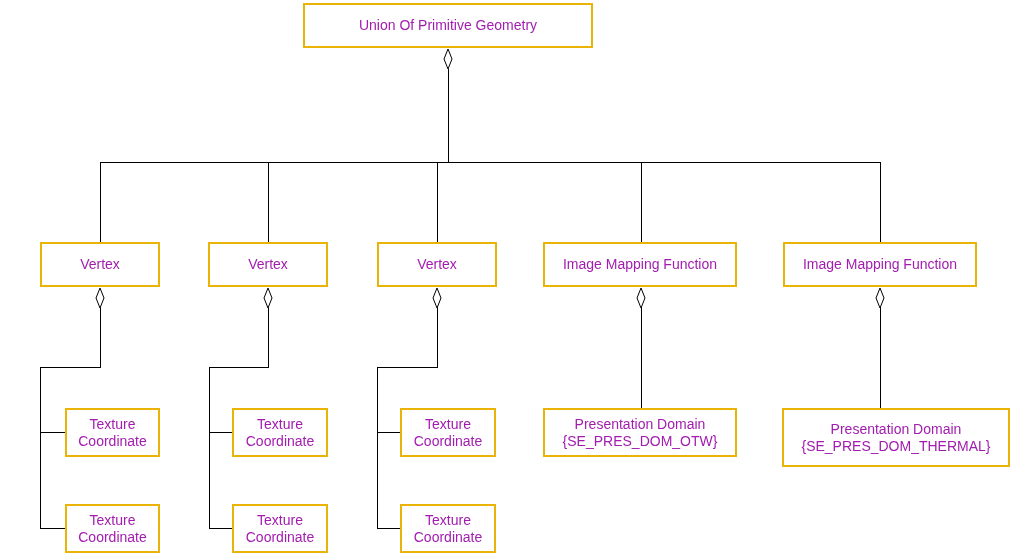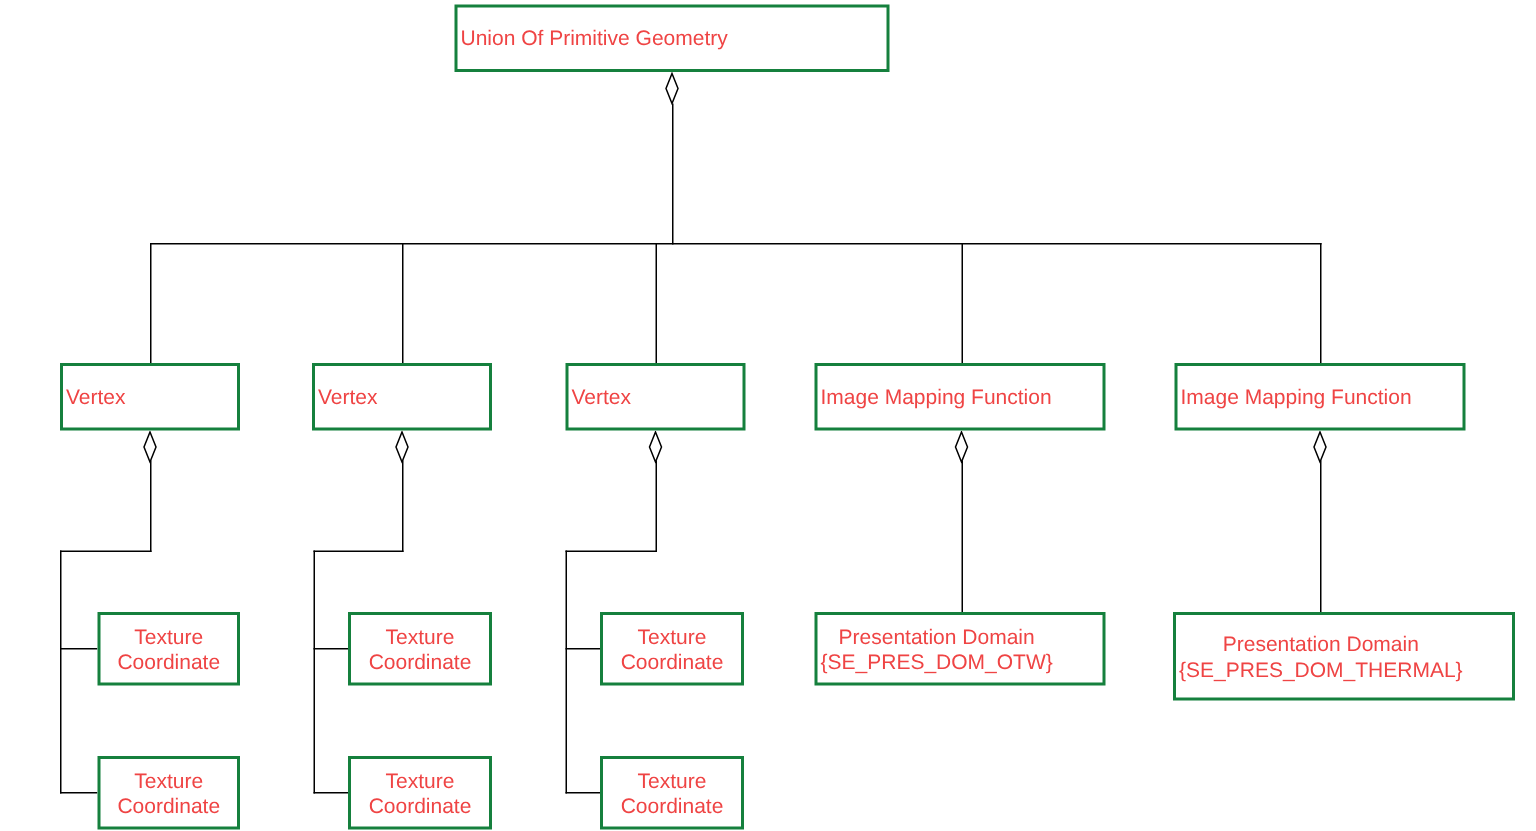--- a/index.html
+++ b/index.html
@@ -7,29 +7,29 @@
     position: relative;
     width: 1024px;
     height: 554px;
     background: #ffffff;
     font-family: "Liberation Sans", sans-serif;
     overflow: hidden;
   }
   .node {
     position: absolute;
     box-sizing: border-box;
-    border: 2px solid #15803d;
+    border: 2px solid #eab308;
     background: #ffffff;
     display: flex;
     align-items: center;
-    justify-content: flex-start;
+    justify-content: center;
     text-align: center;
     font-size: 14px;
     line-height: 17px;
-    color: #ef4444;
+    color: #a21caf;
   }
   .node .lbl { display: block; padding: 0 2px; }
   .node .lbl .ln { display: block; }
   .hline, .vline { position: absolute; background: #000000; }
   .hline { height: 1px; }
   .vline { width: 1px; }
   .diamond { position: absolute; width: 10px; height: 22px; }
   .diamond svg { display: block; }
 </style>
 </head>

